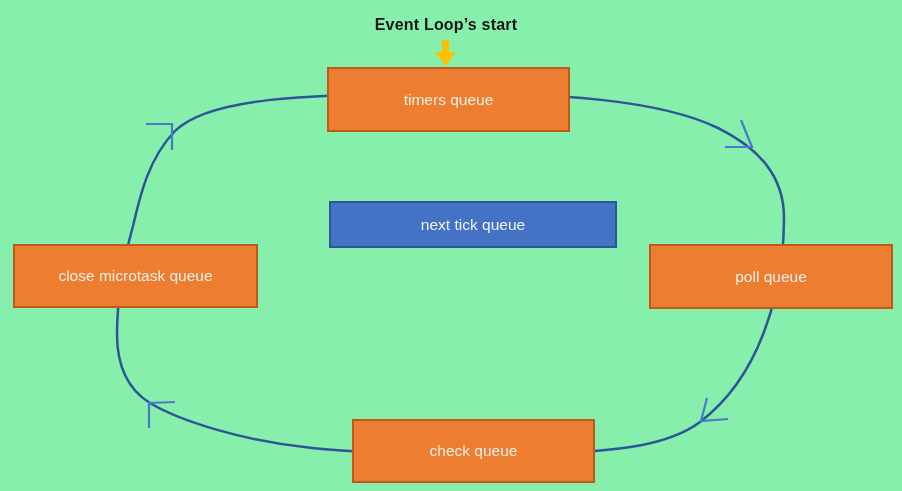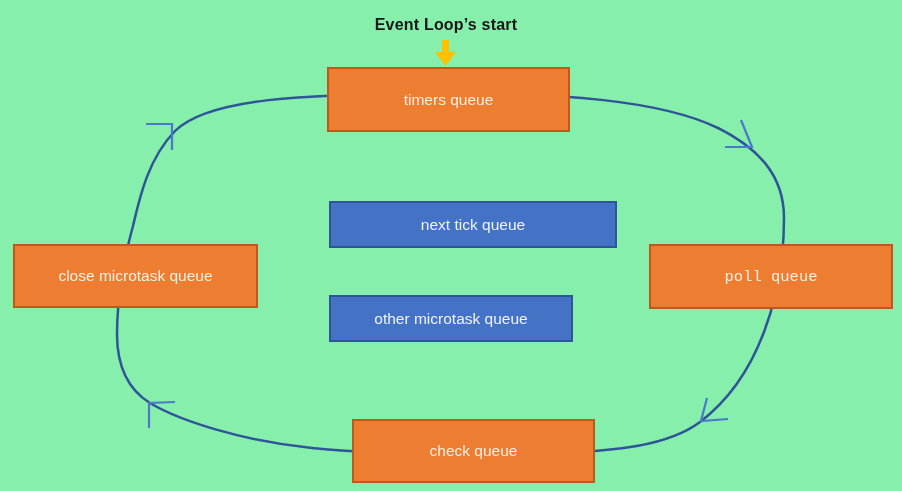--- a/index.html
+++ b/index.html
@@ -50,21 +50,21 @@
   }
   .node.blue {
     background: #4472C4;
     border-color: #2E5597;
     color: #EFF3FB;
   }
   .node-timers           { left: 327px; top: 67px;  width: 243px; height: 65px; }
   .node-next-tick        { left: 329px; top: 193px; width: 288px; height: 47px; margin-top: 8px; }
   .node-other-microtask  { left: 329px; top: 295px; width: 244px; height: 47px; }
   .node-close-callbacks  { left: 13px;  top: 244px; width: 245px; height: 64px; }
-  .node-poll             { left: 649px; top: 244px; width: 244px; height: 65px; font-family: Liberation Mono, monospace; }
+  .node-poll             { left: 649px; top: 244px; width: 244px; height: 65px; }
   .node-check            { left: 328px; top: 419px; width: 243px; height: 64px; margin-left: 24px; }
 </style>
 </head>
 <body>
 
 <div class="canvas">
 
   <svg class="cycle-svg" viewBox="0 0 902 491" aria-hidden="true">
 
     <path d="M 450 94
@@ -91,23 +91,20 @@
   <div class="diagram-title">Event Loop’s start</div>
 
   <div class="node orange node-timers">
     <span>timers queue</span>
   </div>
 
   <div class="node blue node-next-tick">
     <span>next tick queue</span>
   </div>
 
-  <div class="node blue node-other-microtask">
-    <span>other microtask queue</span>
-  </div>
 
   <div class="node orange node-close-callbacks">
     <span>close microtask queue</span>
   </div>
 
   <div class="node orange node-poll">
     <span>poll queue</span>
   </div>
 
   <div class="node orange node-check">

